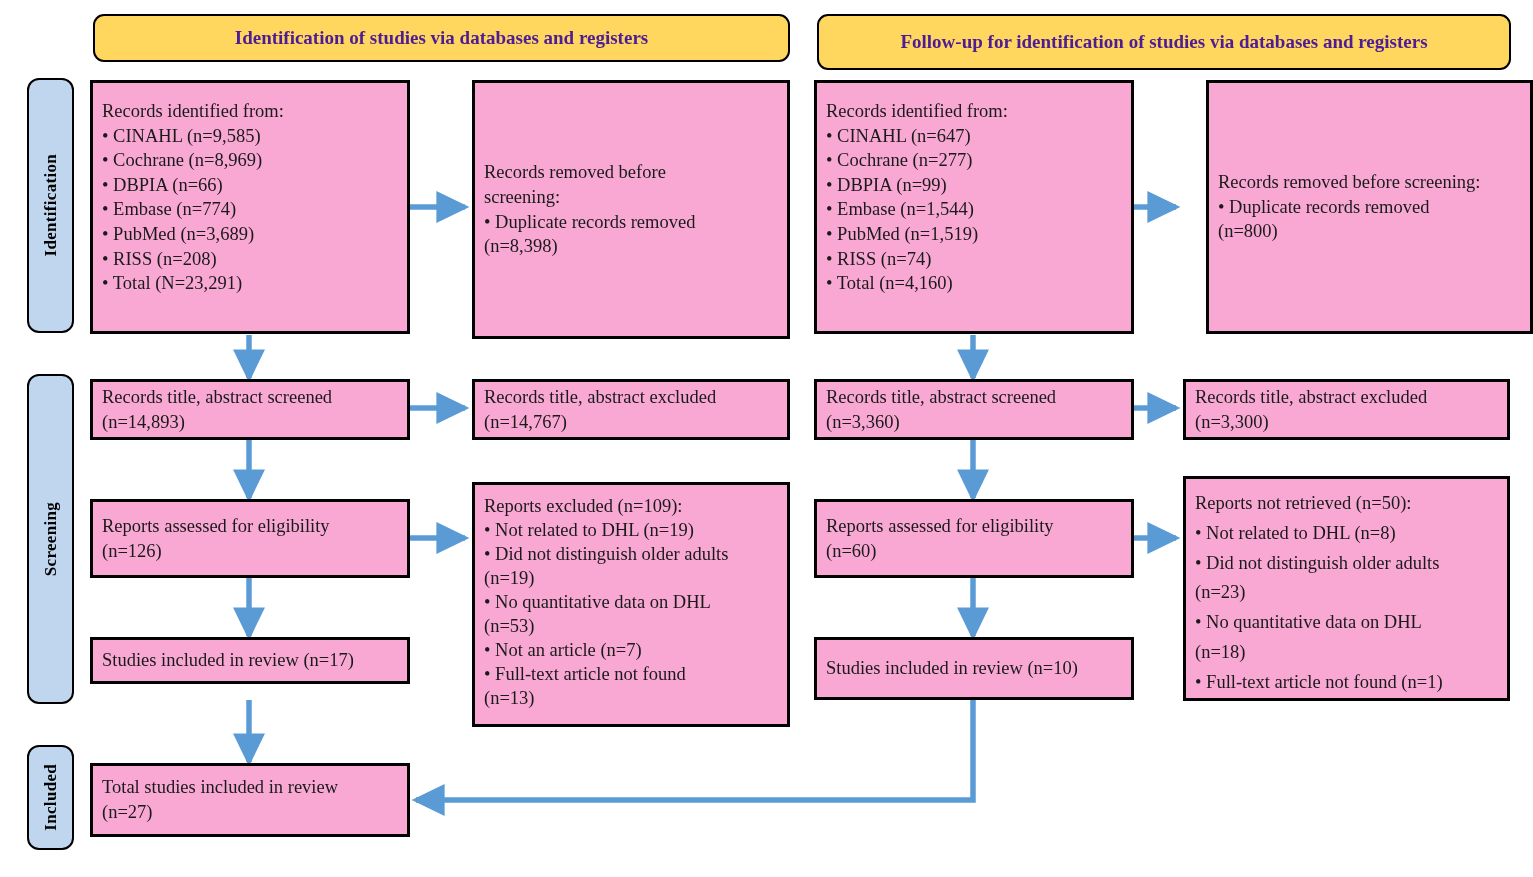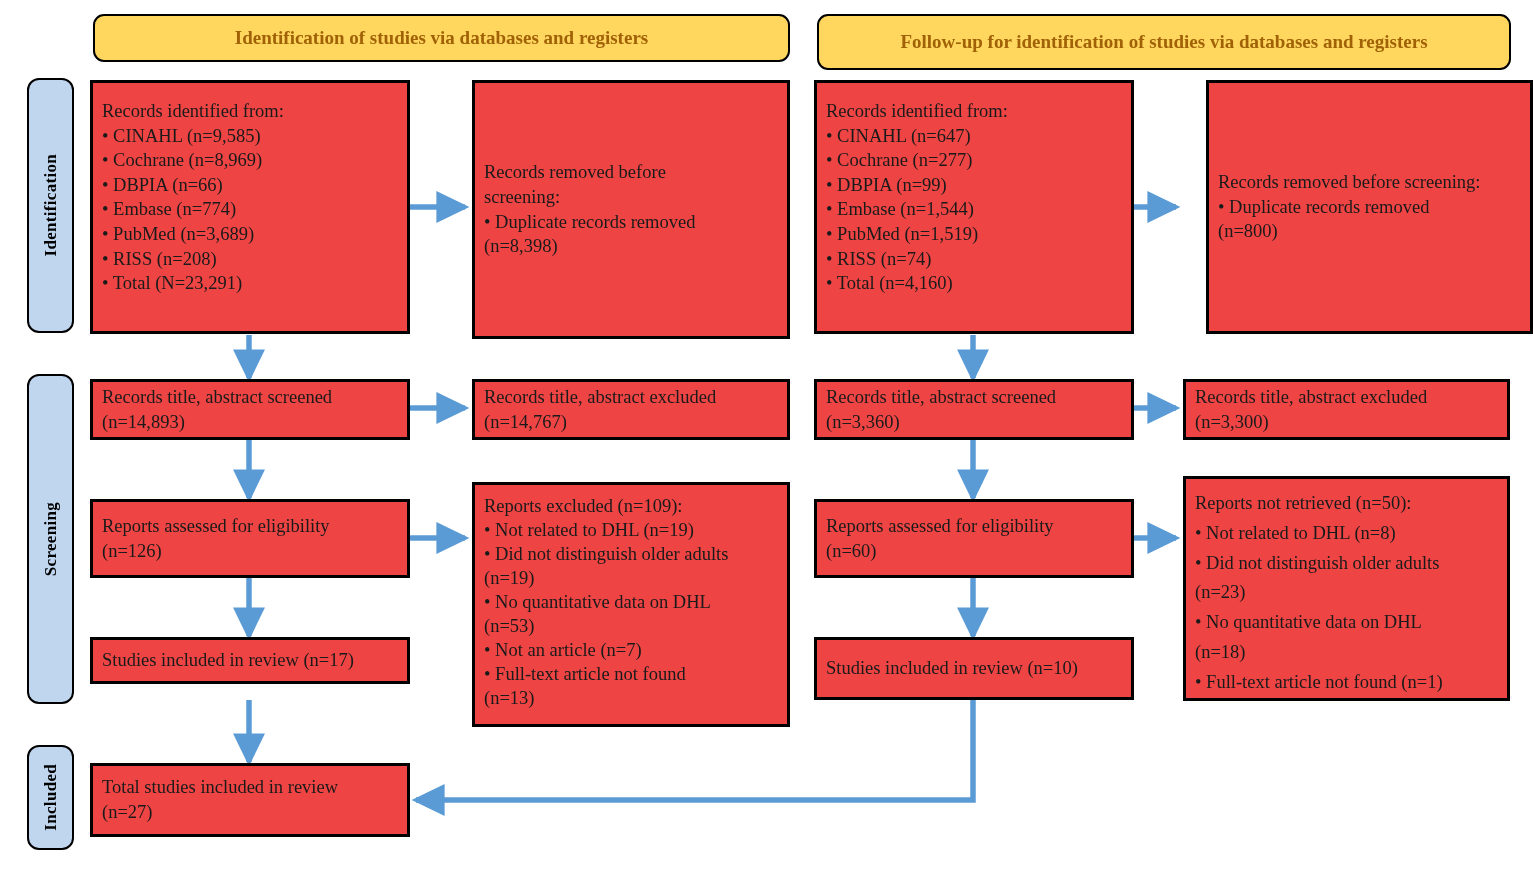--- a/index.html
+++ b/index.html
@@ -29,21 +29,21 @@
     position: absolute;
     box-sizing: border-box;
     background: #FFD75E;
     border: 2px solid #000000;
     border-radius: 11px;
     display: flex;
     align-items: center;
     justify-content: center;
     font-weight: bold;
     font-size: 19px;
-    color: #a16207;
+    color: #4c1d95;
     z-index: 3;
     text-align: left;
   }
 
   .stage {
     position: absolute;
     box-sizing: border-box;
     background: #C0D6EF;
     border: 2px solid #000000;
     border-radius: 12px;
@@ -58,21 +58,21 @@
     font-weight: bold;
     font-size: 17px;
     letter-spacing: 0.3px;
     color: #000000;
     white-space: nowrap;
   }
 
   .box {
     position: absolute;
     box-sizing: border-box;
-    background: #ef4444;
+    background: #f9a8d4;
     border: 3px solid #000000;
     z-index: 3;
     display: flex;
     flex-direction: column;
     justify-content: center;
     padding: 4px 9px;
   }
   .box .line {
     font-size: 18.5px;
     line-height: 1.33;

